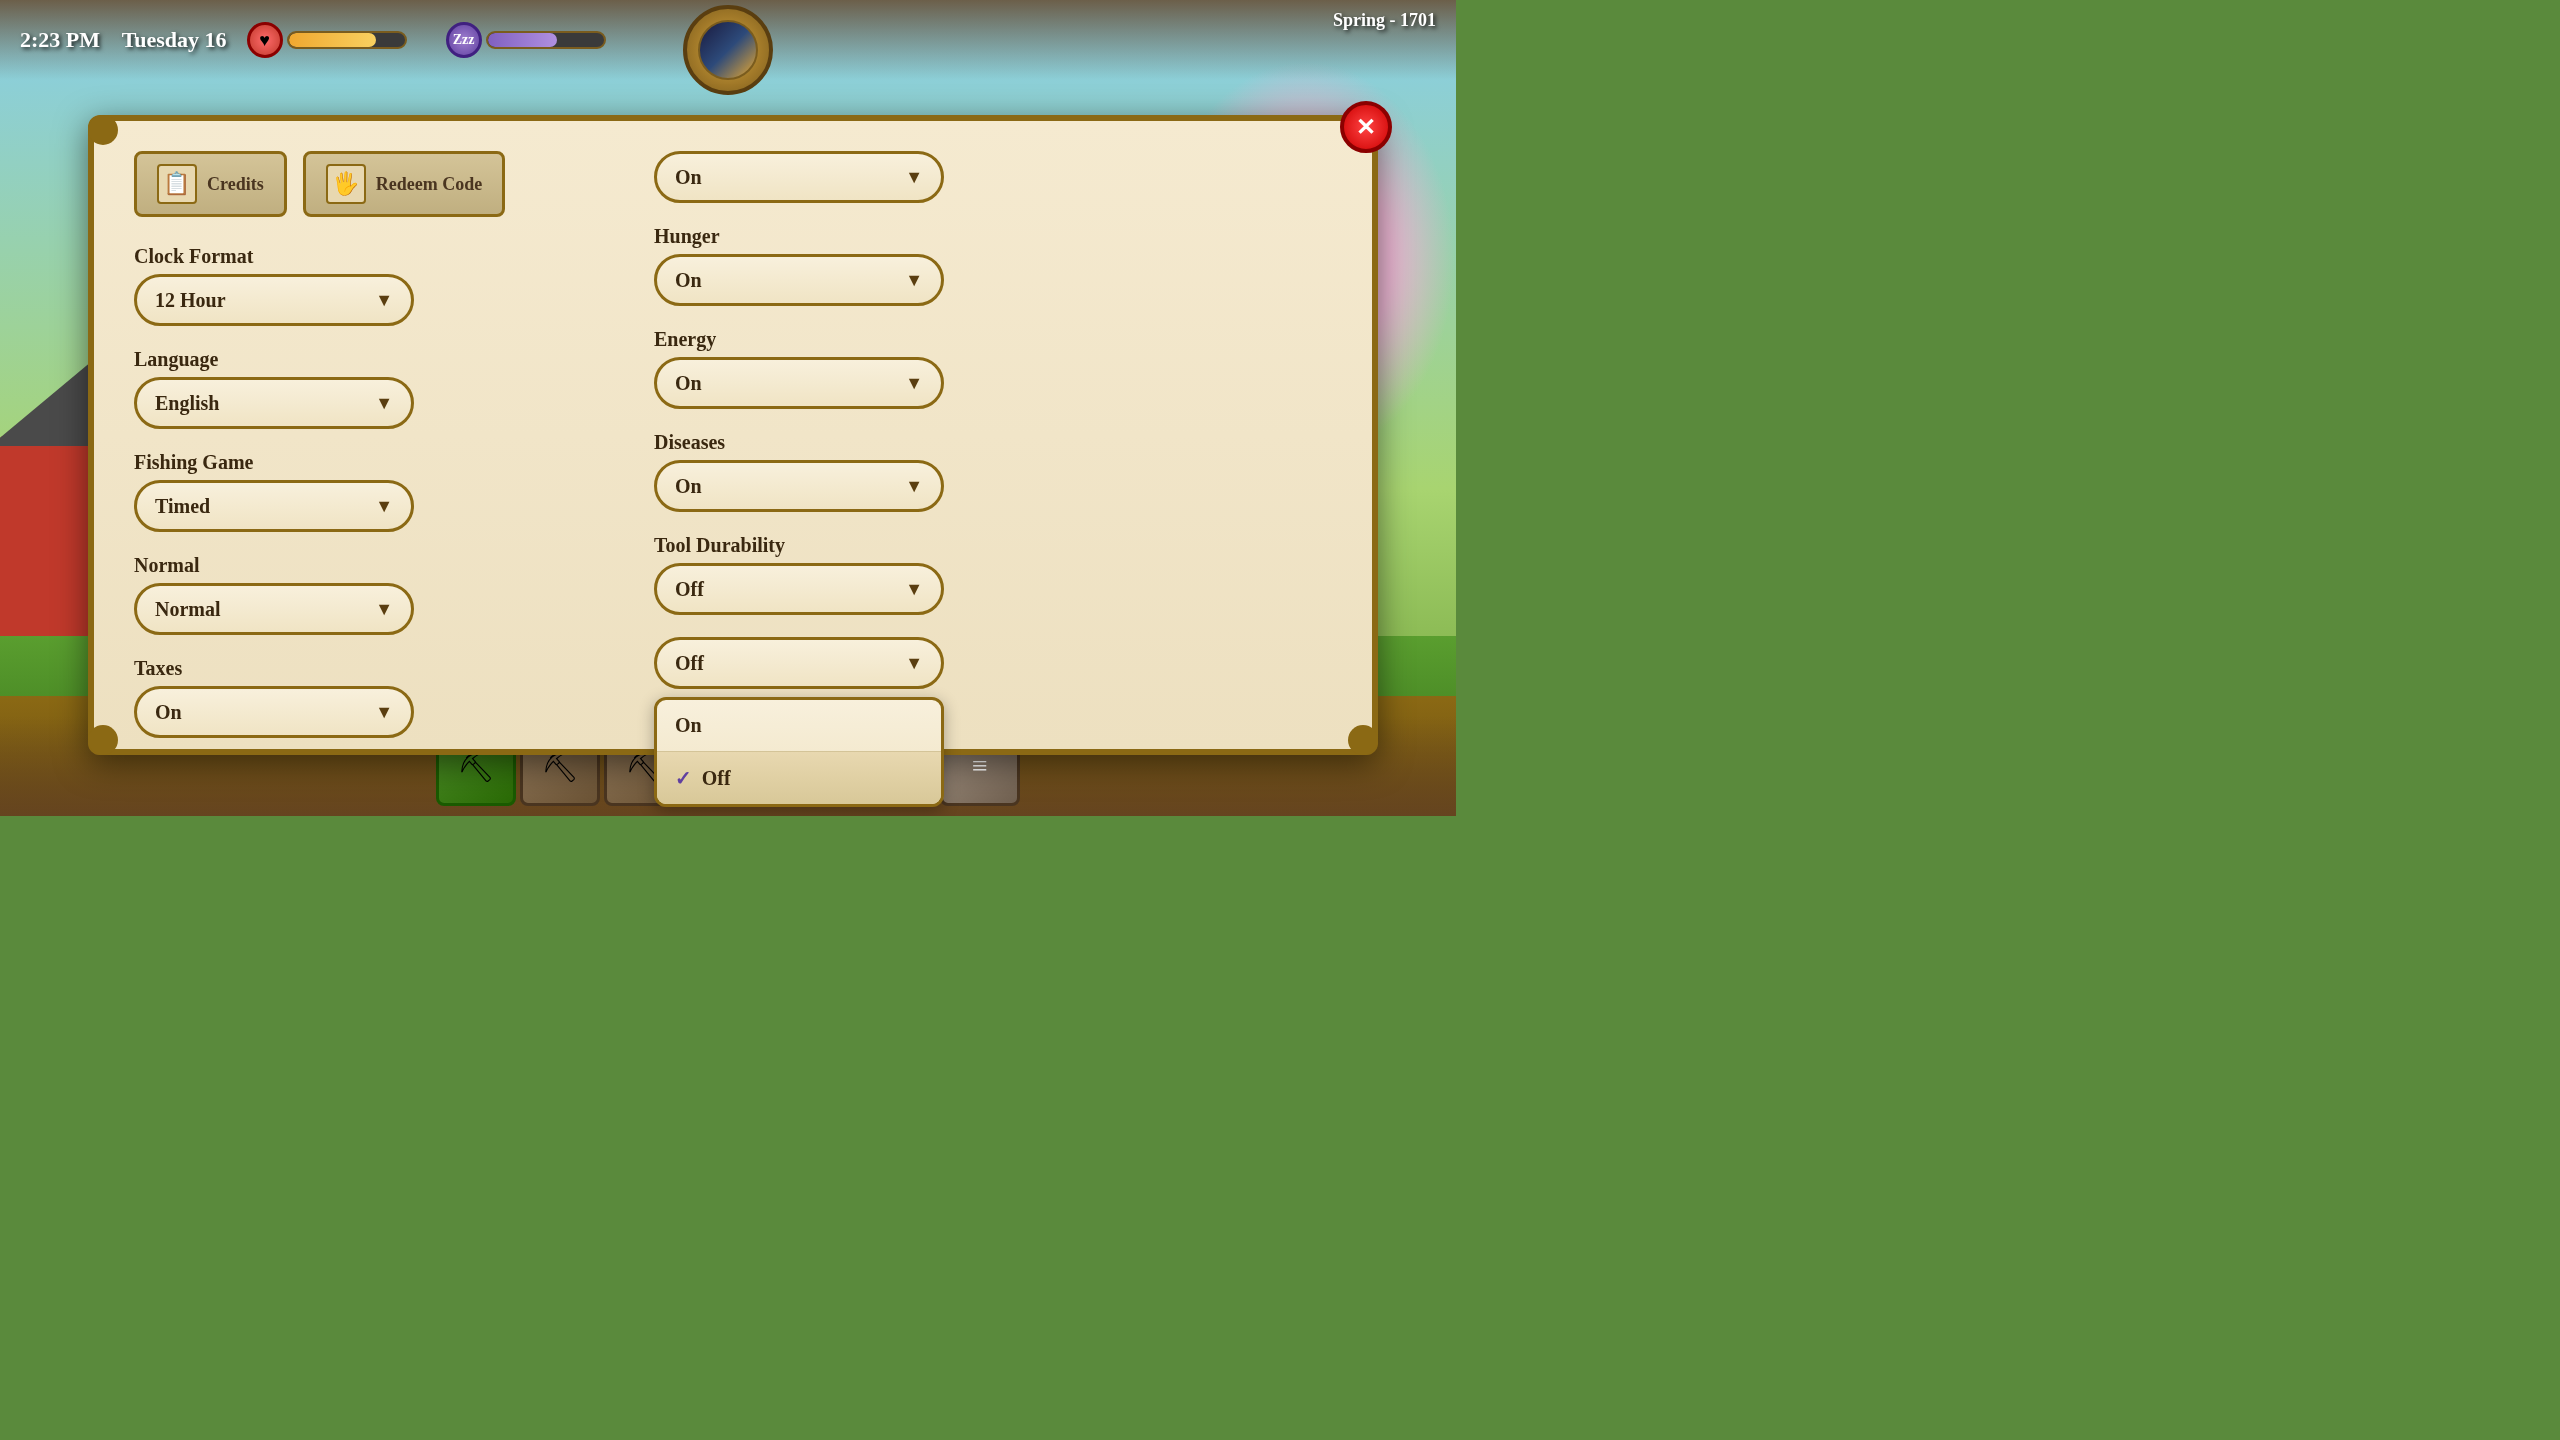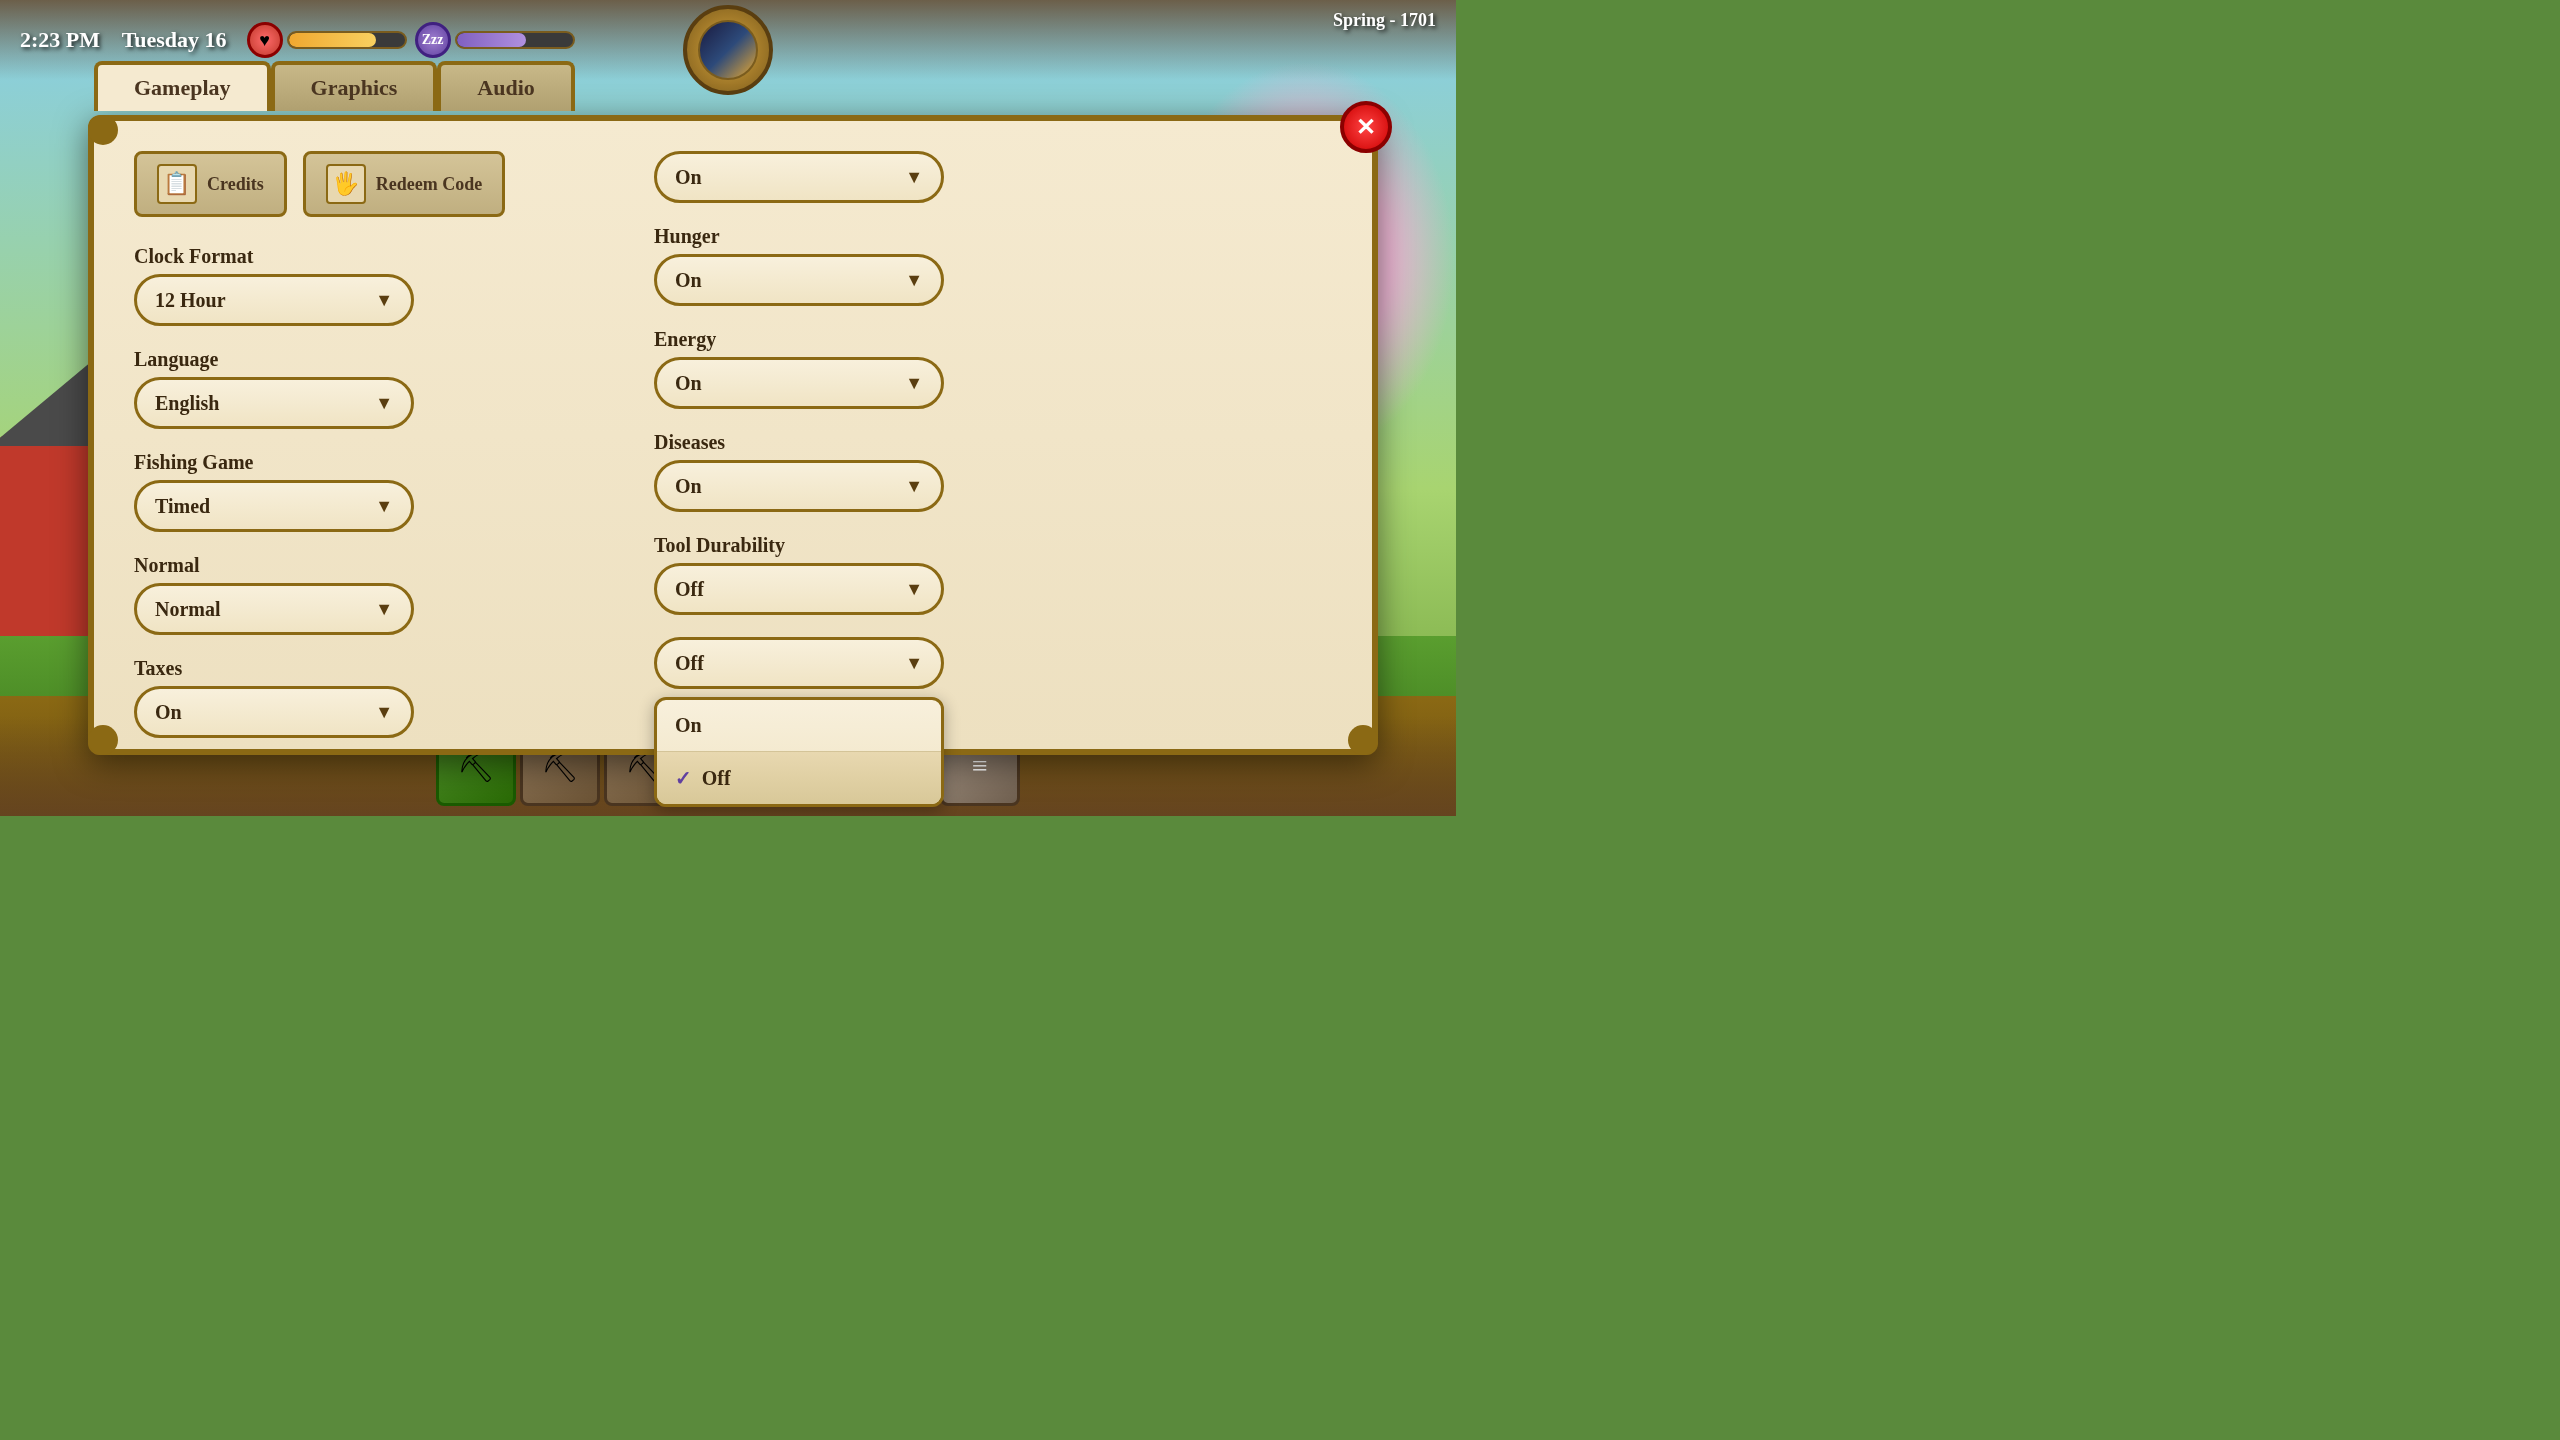--- a/index.html
+++ b/index.html
@@ -152,20 +152,21 @@
       height: 36px;
       background: radial-gradient(circle, #a080d0, #6040a0);
       border-radius: 50%;
       border: 3px solid #402080;
       display: flex;
       align-items: center;
       justify-content: center;
       font-size: 14px;
       color: white;
       font-weight: bold;
+      margin-left: 31px;
     }
 
     .hud-progress-bar {
       width: 120px;
       height: 18px;
       background: #3a3a3a;
       border-radius: 9px;
       border: 2px solid #7a5c1e;
       overflow: hidden;
     }
@@ -509,25 +510,20 @@
   <div class="hud-season">Spring - 1701</div>
 </div>
 
 <div class="settings-panel">
 
   <div class="corner-deco tl"></div>
   <div class="corner-deco tr"></div>
   <div class="corner-deco bl"></div>
   <div class="corner-deco br"></div>
 
-  <div class="tab-bar">
-    <div class="tab active">Gameplay</div>
-    <div class="tab inactive">Graphics</div>
-    <div class="tab inactive">Audio</div>
-  </div>
 
   <div class="close-btn">✕</div>
 
   <div class="settings-content">
 
     <div class="settings-left">
 
       <div class="action-row">
         <div class="action-btn">
           <div class="action-btn-icon">📋</div>

